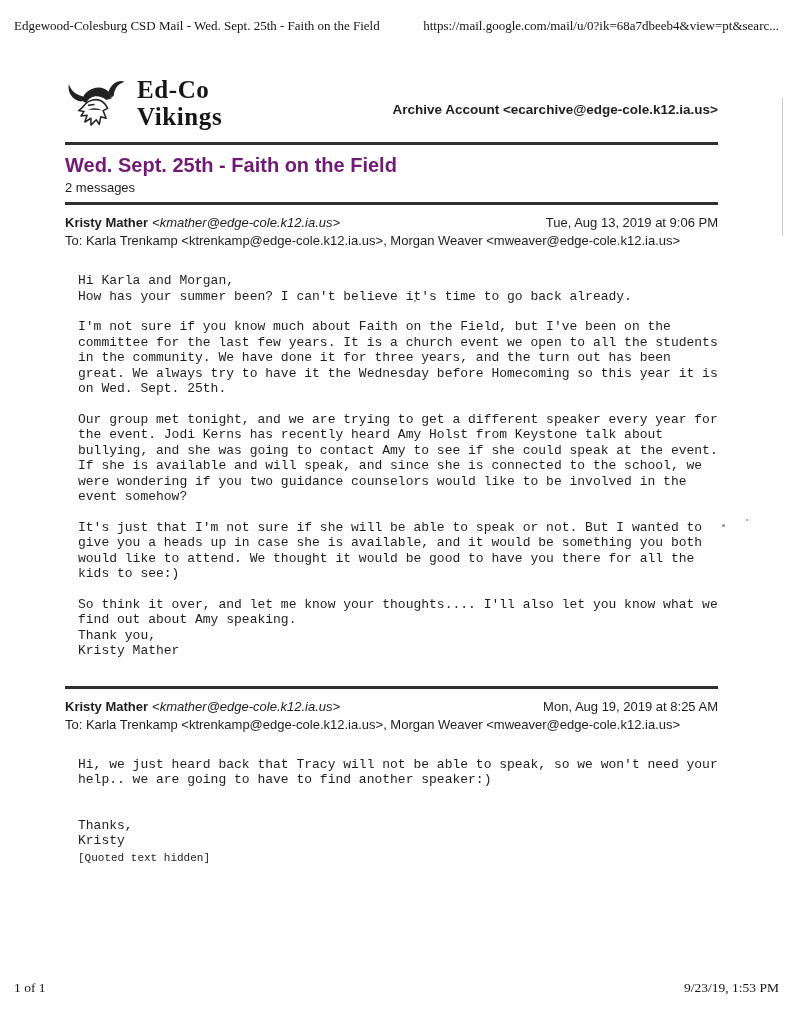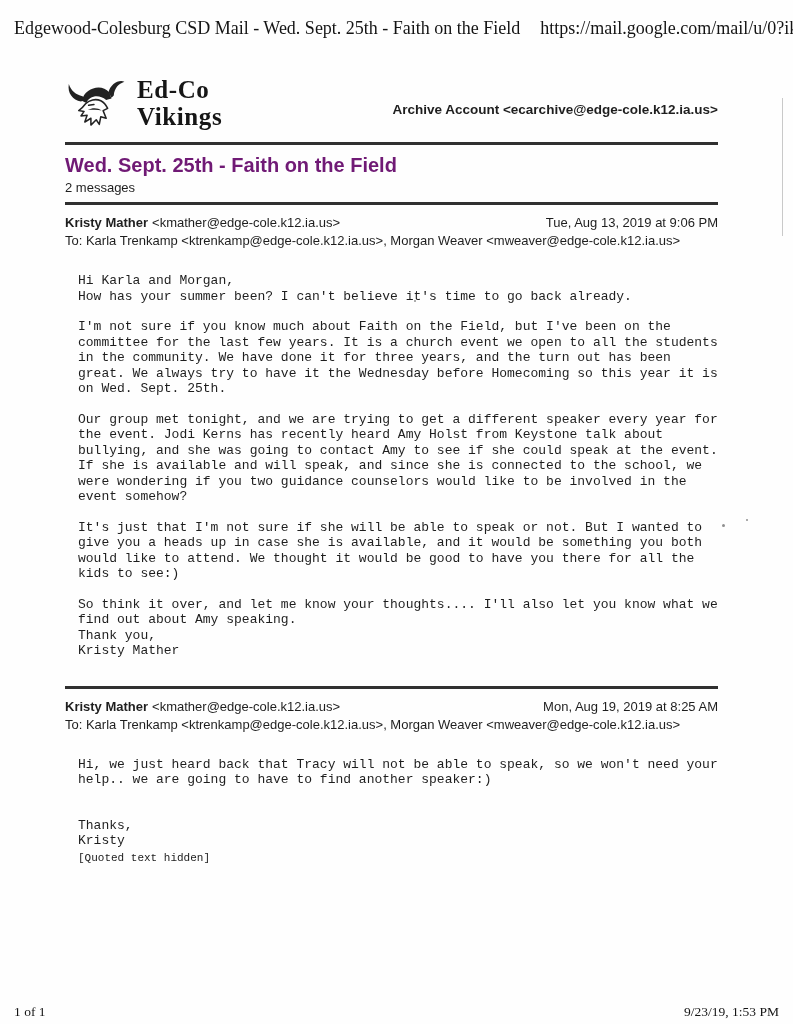--- a/index.html
+++ b/index.html
@@ -11,24 +11,24 @@
     font-family: "Liberation Sans", sans-serif;
     position: relative;
     overflow: hidden;
   }
 
   
   .print-header {
     position: absolute; top: 18px; left: 14px; width: 765px;
     display: flex; justify-content: space-between; gap: 20px;
     font-family: "Liberation Serif", serif;
-    font-size: 18px; color: #141414; white-space: nowrap;
+    font-size: 13px; color: #141414; white-space: nowrap;
   }
   .page-footer {
-    position: absolute; bottom: 4px; left: 14px; width: 765px;
+    position: absolute; bottom: 28px; left: 14px; width: 765px;
     display: flex; justify-content: space-between;
     font-family: "Liberation Serif", serif;
     font-size: 13.5px; color: #141414;
   }
 
   
   .doc { position: absolute; left: 65px; top: 64px; width: 653px; }
 
   .masthead {
     display: flex; justify-content: space-between; align-items: center;
@@ -47,21 +47,21 @@
   .subject { margin: 0; font-size: 20px; font-weight: 700; color: #701a75; }
   .msg-count { font-size: 13px; margin-top: 3px; }
 
   .message { padding-top: 9px; }
   .message.first { padding-bottom: 12px; }
   .msg-head {
     display: flex; justify-content: space-between;
     font-size: 13px; line-height: 17px;
   }
   .from-name { font-weight: 700; }
-  .from-email { margin-left: 4px; font-weight: 400; }
+  .from-email { margin-left: 4px; font-weight: 400; font-style: italic; }
   .msg-date { white-space: nowrap; }
   .to-line { font-size: 13px; line-height: 17px; margin-top: 1px; }
 
   .msg-body { margin: 24px 0 0 13px; font-size: 13px; line-height: 15.5px; font-family: Liberation Mono, monospace; }
   .msg-body p { margin: 0 0 15px; white-space: pre-line; }
   .msg-body p.gap-lg { margin-bottom: 30px; }
   .quoted { font-size: 11px; margin-top: 2px; color: #202020; }
 
   
   .scan-line {

